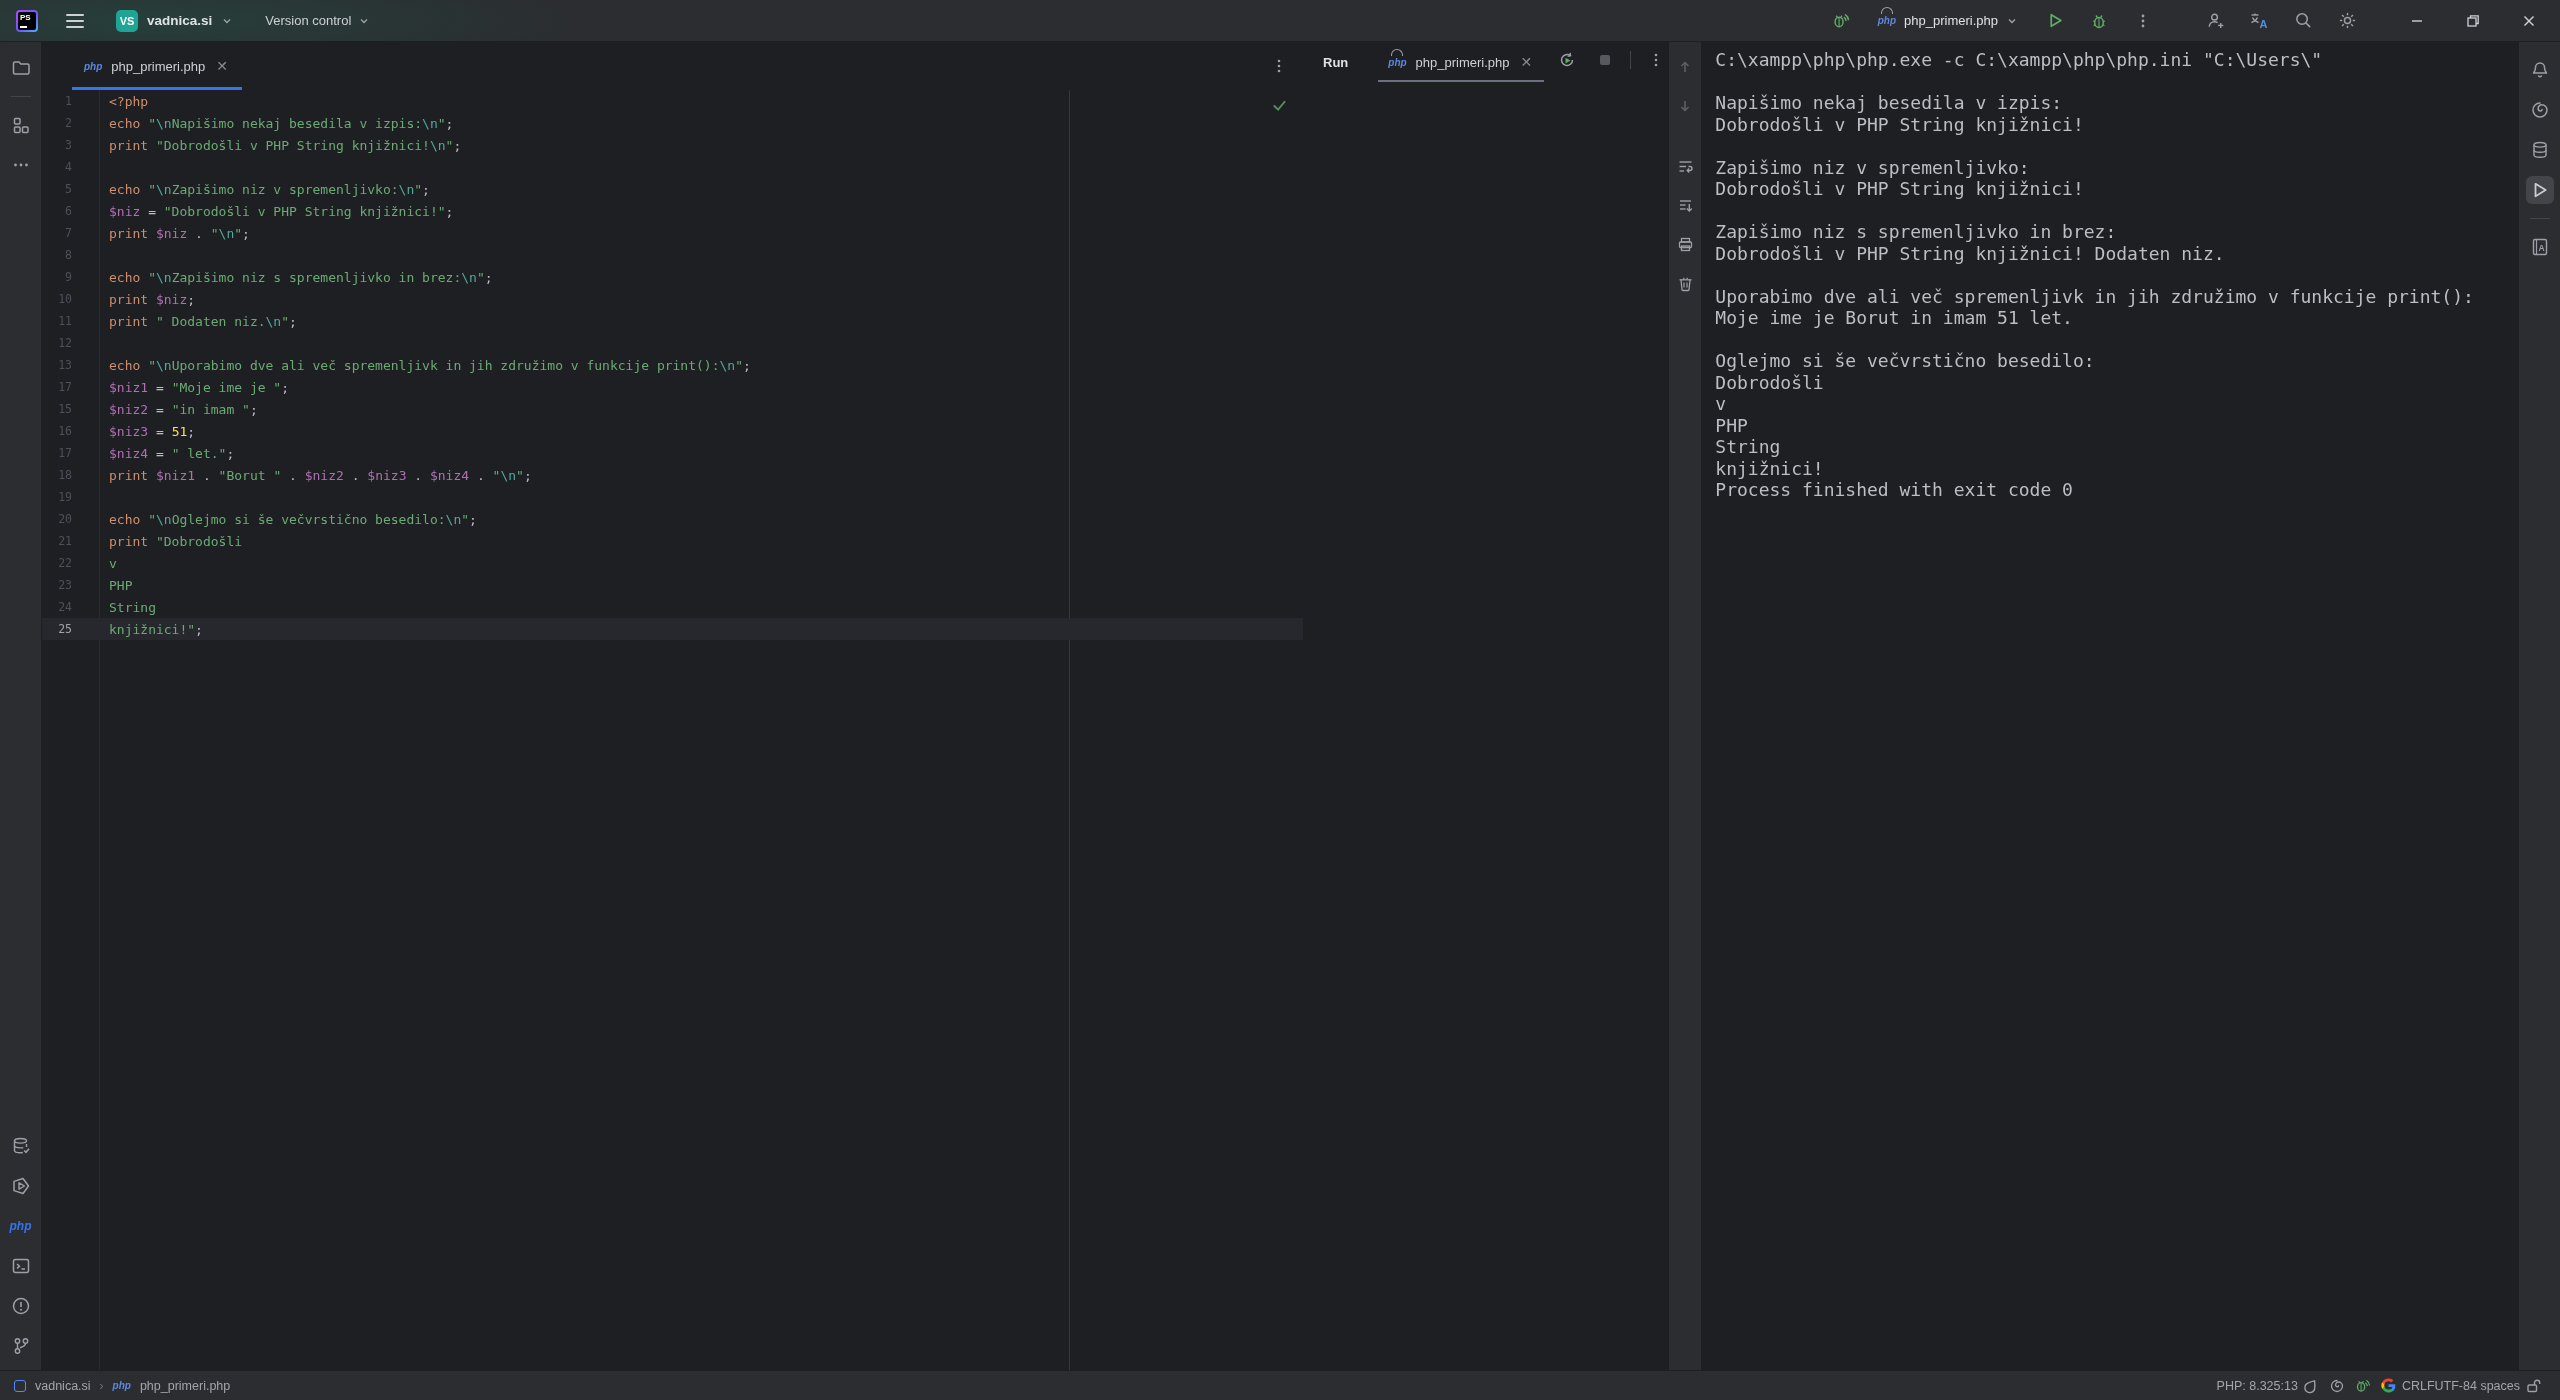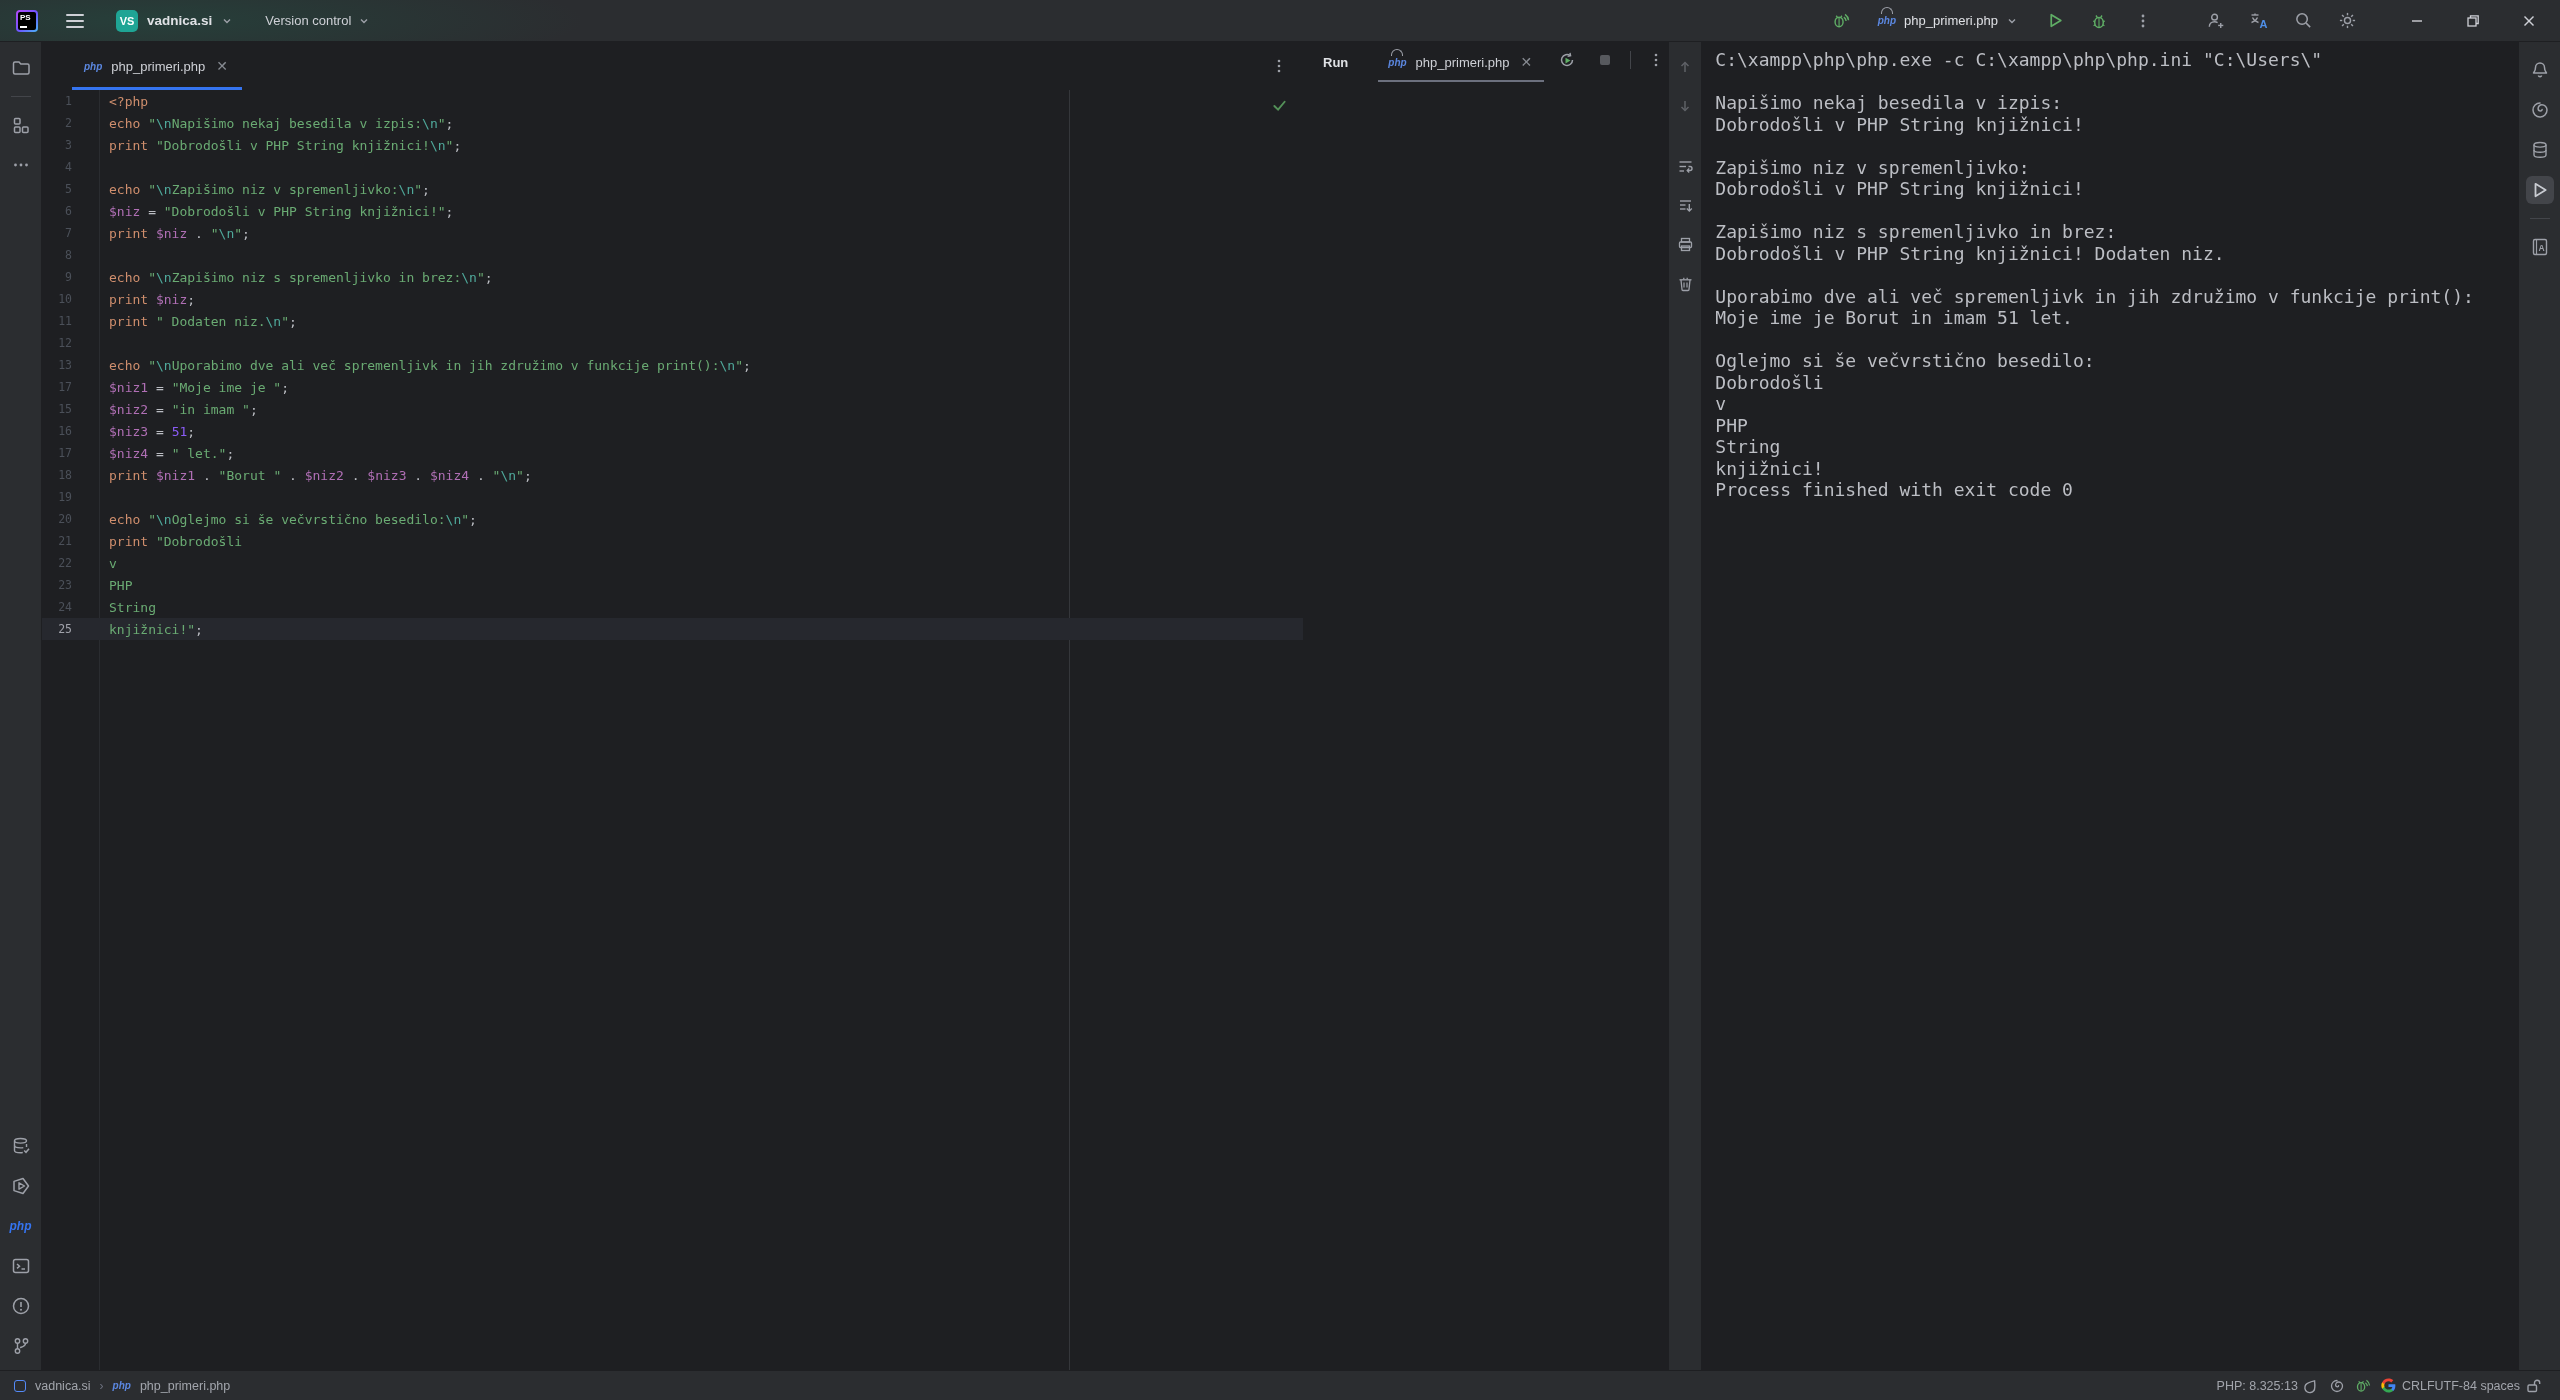--- a/index.html
+++ b/index.html
@@ -63,21 +63,21 @@
               font-family:"DejaVu Sans Mono", monospace; font-size:13px; white-space:pre; }
   .code-row.current { background:#26282E; }
   .lnum { width:30px; flex:none; text-align:right; color:#4B5059; font-size:11.5px;
           font-family:"DejaVu Sans Mono", monospace; }
   .current .lnum { color:#A1A3AB; }
   .lcode { margin-left:37px; }
   .tok-kw  { color:#CF8E6D; }
   .tok-str { color:#6AAB73; }
   .tok-esc { color:#4FA99B; }
   .tok-var { color:#B06FB5; }
-  .tok-num { color:#8b5cf6; }
+  .tok-num { color:#fde047; }
   .tok-pl  { color:#BCBEC4; }
   .inspect-ok { position:absolute; top:8px; right:16px; }
 
   .splitter { width:6px; flex:none; background:#1E1F22; }
 
   
   .run-zone { flex:1; min-width:0; display:flex; flex-direction:row; background:#1E1F22; }
   .run-header { height:40px; flex:none; display:flex; align-items:stretch; padding-left:14px; }
   .run-title { color:#DFE1E5; font-size:13px; font-weight:600; align-self:center; }
   .run-tab { margin-left:30px; display:flex; align-items:center; gap:9px; padding:0 10px; position:relative; }

